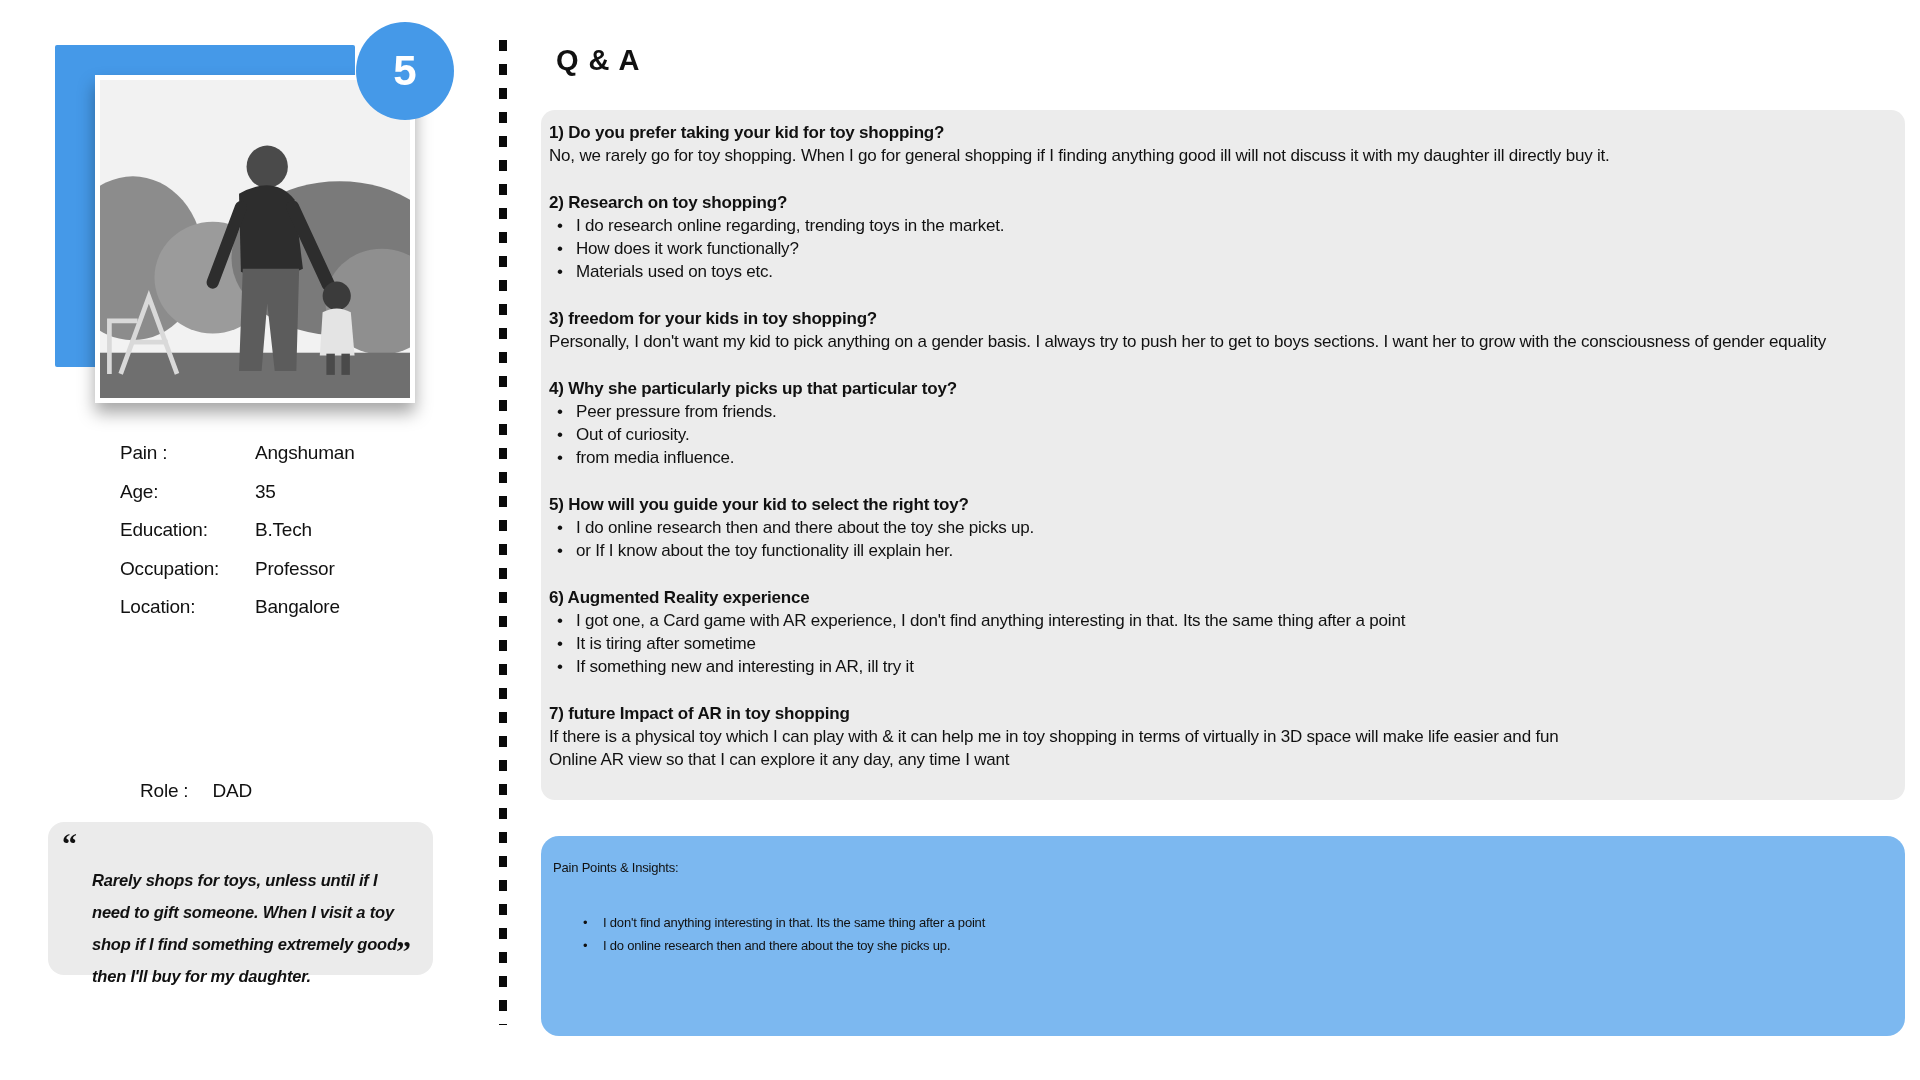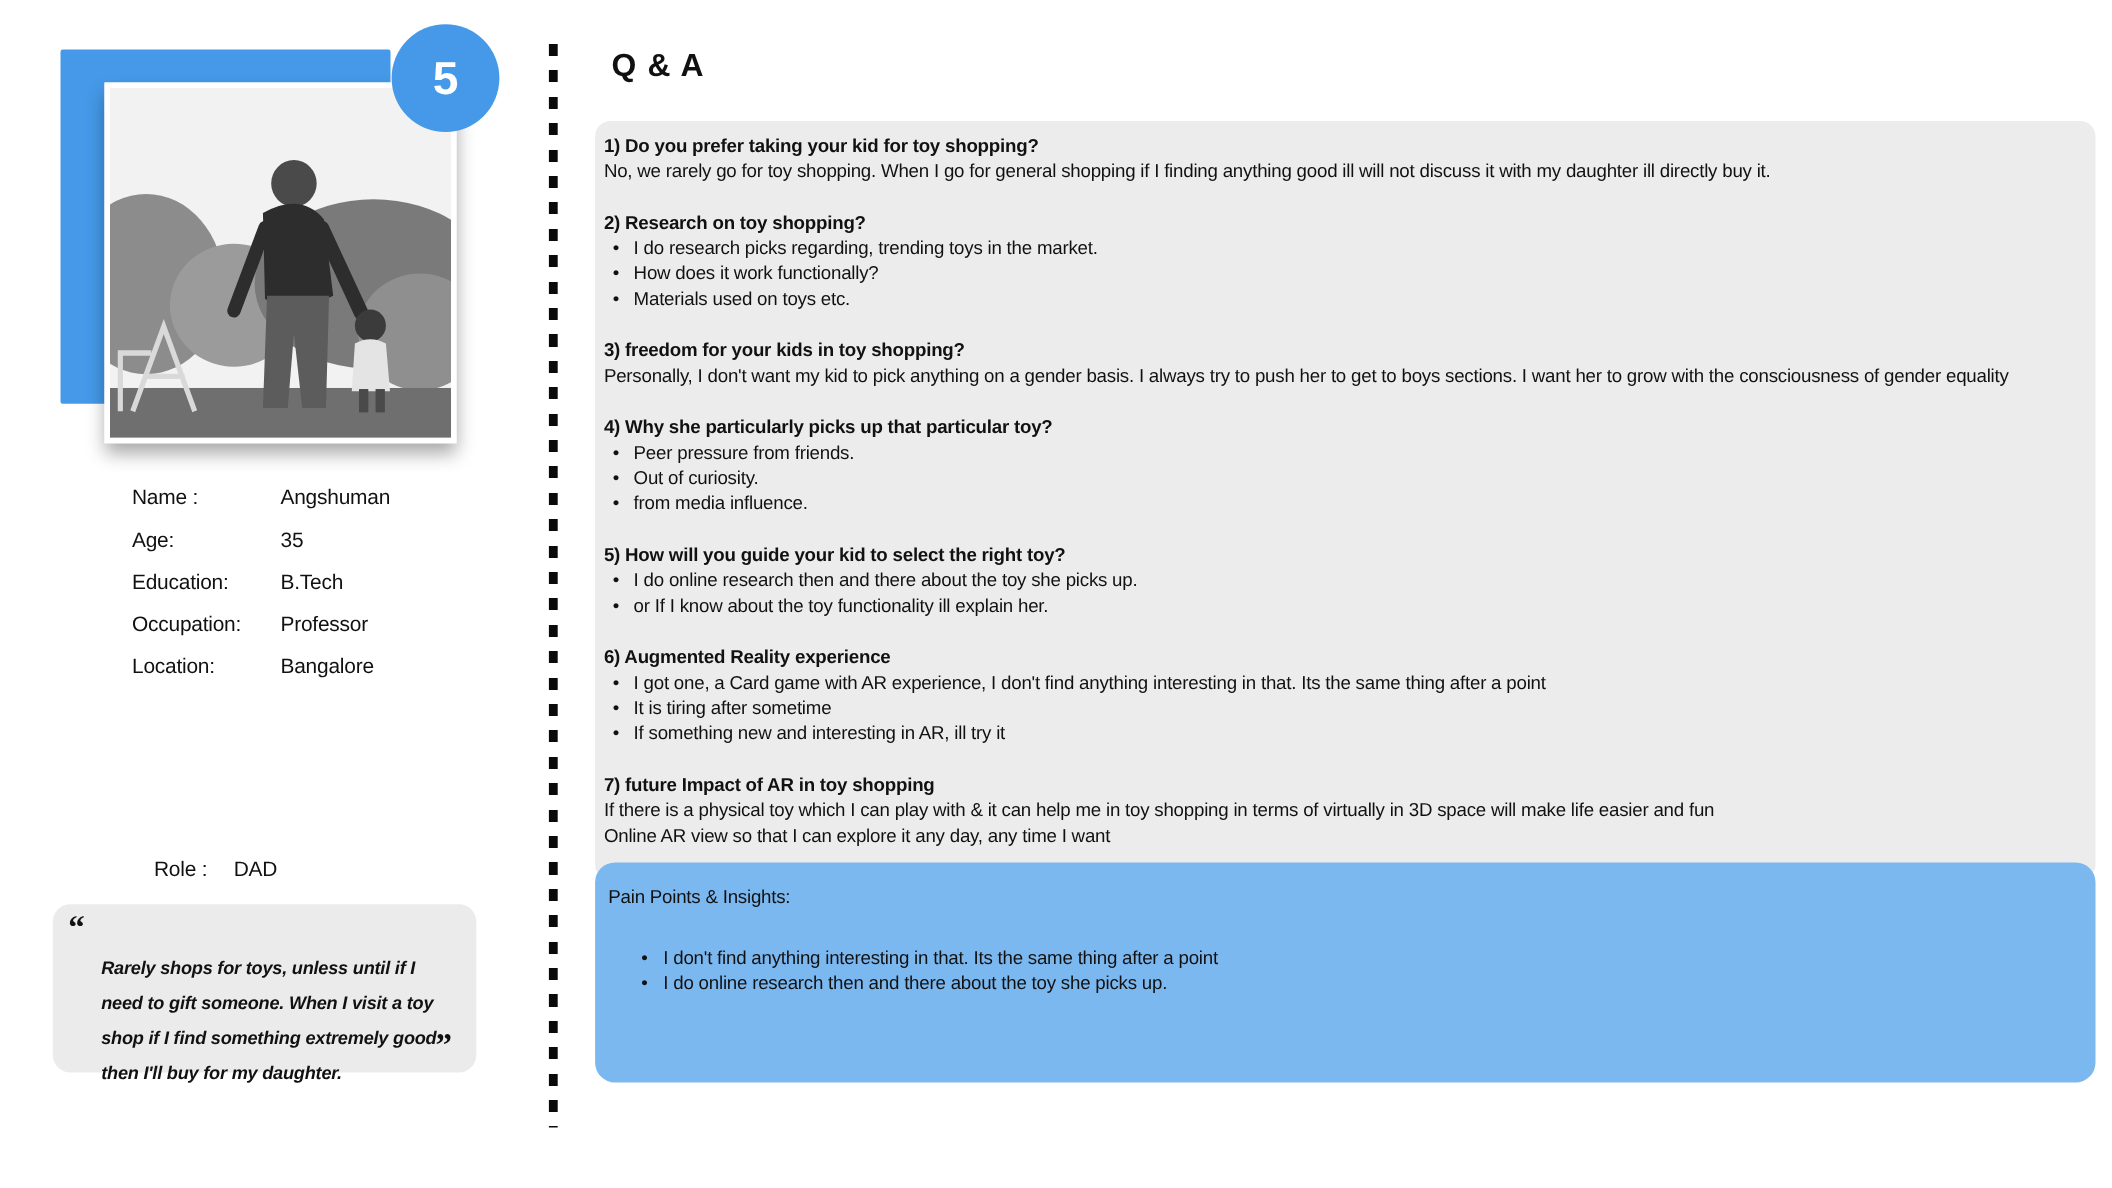--- a/index.html
+++ b/index.html
@@ -62,23 +62,23 @@
     background:#ececec;border-radius:14px;padding:11px 18px 12px 8px;
     font-size:17px;line-height:23px;letter-spacing:-0.2px;
   }
   .qa-q{font-weight:bold;}
   .qa-item + .qa-item{margin-top:24px;}
   .qa-answer{}
   .qa-bullet{display:flex;padding-left:8px;}
   .qa-bullet .dot{width:19px;flex:0 0 19px;}
 
   .pain-box{
-    position:absolute;left:541px;top:784px;width:1364px;height:200px;box-sizing:border-box;
+    position:absolute;left:541px;top:836px;width:1364px;height:200px;box-sizing:border-box;
     background:#7cb8f0;border-radius:18px;padding:20px 20px 16px 12px;
-    font-size:17px;line-height:23px;letter-spacing:-0.2px;
+    font-size:13px;line-height:23px;letter-spacing:-0.2px;
   }
   .pain-title{font-weight:500;}
   .pain-list{margin-top:32px;}
   .pain-bullet{display:flex;padding-left:30px;}
   .pain-bullet .dot{width:20px;flex:0 0 20px;}
 </style>
 </head>
 <body>
 
 <div class="page">
@@ -113,21 +113,21 @@
       </g>
     </svg>
   </div>
 
   <div class="badge">
     <span>5</span>
   </div>
 
   <div class="fields">
   <div class="field-row">
-    <span class="flabel">Name :</span>
+    <span class="flabel">Pain :</span>
     <span class="fvalue">Angshuman</span>
   </div>
 
   <div class="field-row">
     <span class="flabel">Age:</span>
     <span class="fvalue">35</span>
   </div>
 
   <div class="field-row">
     <span class="flabel">Education:</span>
@@ -166,21 +166,21 @@
     <div class="qa-body">
             <div class="qa-answer">No, we rarely go for toy shopping. When I go for general shopping if I finding anything good ill will not discuss it with my daughter ill directly buy it.</div>
           </div>
   </div>
 
   <div class="qa-item">
     <div class="qa-q">2) Research on toy shopping?</div>
     <div class="qa-body">
             <div class="qa-bullet">
               <span class="dot">•</span>
-              <span class="bt">I do research picks regarding, trending toys in the market.</span>
+              <span class="bt">I do research online regarding, trending toys in the market.</span>
             </div>
             <div class="qa-bullet">
               <span class="dot">•</span>
               <span class="bt">How does it work functionally?</span>
             </div>
             <div class="qa-bullet">
               <span class="dot">•</span>
               <span class="bt">Materials used on toys etc.</span>
             </div>
           </div>

